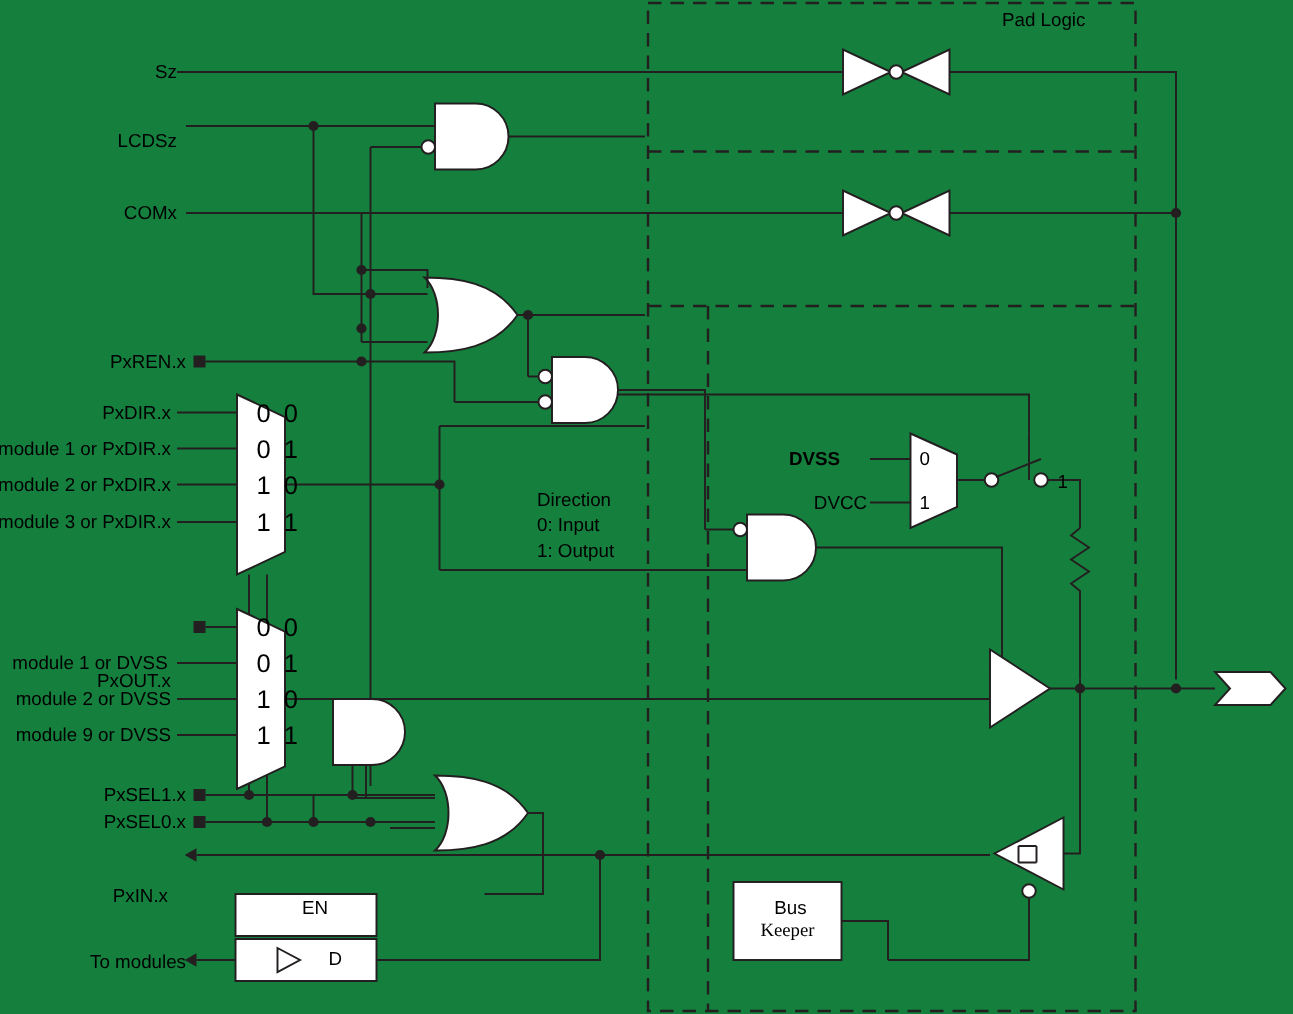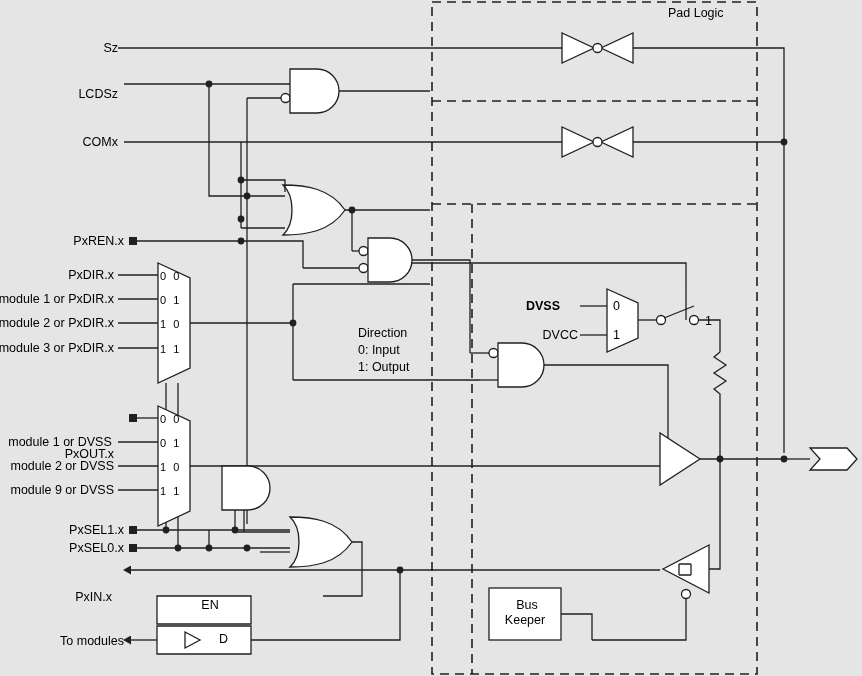--- a/index.html
+++ b/index.html
@@ -4,21 +4,21 @@
 <style>
   html, body {
     margin: 0;
     padding: 0;
     background: #ffffff;
   }
   #root {
     position: relative;
     width: 862px;
     height: 676px;
-    background: #e5e5e5;
+    background: #15803d;
     font-family: "Liberation Sans", sans-serif;
     overflow: hidden;
   }
   #diagram {
     position: absolute;
     left: 0;
     top: 0;
     width: 862px;
     height: 676px;
   }
@@ -26,22 +26,23 @@
     position: absolute;
     font-family: "Liberation Sans", sans-serif;
     font-size: 12.5px;
     color: #000000;
     white-space: pre;
     line-height: 14px;
   }
   .lbl.r { text-align: right; }
   .lbl.c { text-align: center; }
   .mux-bits {
-    font-size: 11px;
+    font-size: 17px;
     letter-spacing: 2px;
+    padding-left: 11px;
   }
 </style>
 </head>
 <body>
 
 <div id="root">
 
   <svg id="diagram" viewBox="0 0 862 676">
     <defs>
       <style>
@@ -288,15 +289,15 @@
   <div class="lbl" style="left:358px; top:360px;">1: Output</div>
 
   <div class="lbl r" style="left:492px; top:299px; width:68px;font-weight:bold;">DVSS</div>
   <div class="lbl r" style="left:510px; top:328px; width:68px;">DVCC</div>
 
   <div class="lbl" style="left:613px; top:299px;">0</div>
   <div class="lbl" style="left:613px; top:328px;">1</div>
   <div class="lbl" style="left:705px; top:314px;">1</div>
 
   <div class="lbl c" style="left:489px; top:598px; width:76px;">Bus</div>
-  <div class="lbl c" style="left:489px; top:613px; width:72px;">Keeper</div>
+  <div class="lbl c" style="left:489px; top:613px; width:72px;font-family:Liberation Serif, serif;">Keeper</div>
 
 </div>
 
 </body></html>

